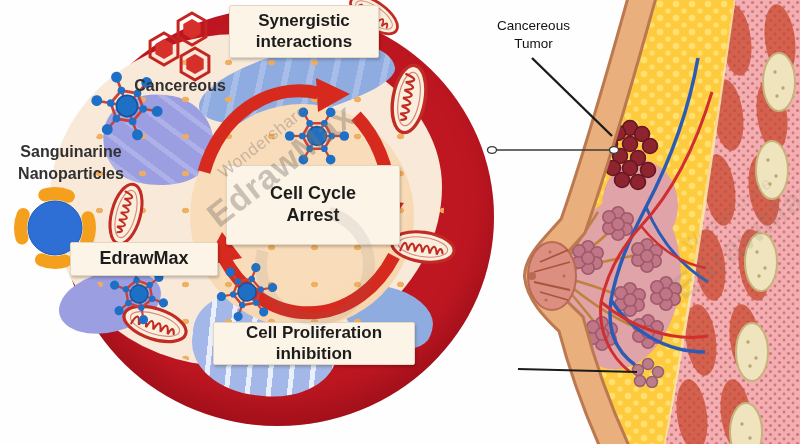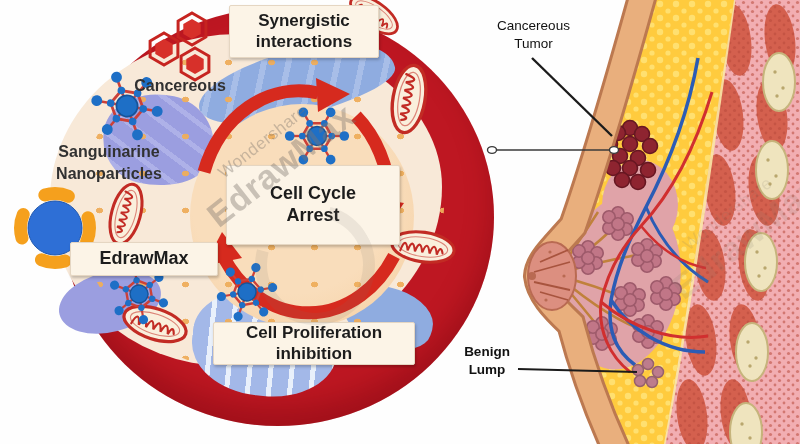--- a/index.html
+++ b/index.html
@@ -26,21 +26,21 @@
            background:radial-gradient(circle at 45% 40%,#f9ddbb 0 55%,#f4cd9f 100%);}
   .dots{left:78px;top:44px;width:366px;height:330px;border-radius:50%;z-index:5;opacity:.95;
         background-image:radial-gradient(#efae5c 3.2px,transparent 3.6px);background-size:43px 37px;}
   .vect{left:0;top:0;width:800px;height:444px;z-index:6;pointer-events:none;}
   
   .lbl{white-space:pre-line;color:#1c1c1c;text-align:center;z-index:7;line-height:1.22;}
   .box{background:#fcf4e7;border:1px solid #e5d6c2;box-shadow:1px 2px 3px rgba(0,0,0,.22);
        font-weight:700;padding:5px 6px;border-radius:2px;}
   .lb-syn{left:229px;top:5px;width:136px;font-size:17px;}
   .lb-dox{left:120px;top:76px;width:120px;font-size:16px;font-weight:600;color:#313131;}
-  .lb-sang{left:0px;top:141px;width:142px;font-size:16px;font-weight:600;color:#313131;line-height:1.4;margin-left:38px;}
+  .lb-sang{left:0px;top:141px;width:142px;font-size:16px;font-weight:600;color:#313131;line-height:1.4;}
   .lb-cc{left:226px;top:165px;width:160px;font-size:18px;padding:17px 6px;}
   .lb-apo{left:70px;top:242px;width:134px;font-size:18px;}
   .lb-pro{left:213px;top:322px;width:188px;font-size:17px;padding:0 6px;}
   .lb-ct{left:486px;top:17px;width:95px;font-size:13.5px;font-weight:400;color:#111;line-height:1.35;}
   .lb-bl{left:452px;top:343px;width:70px;font-size:13.5px;font-weight:700;color:#111;line-height:1.35;}
   
   .anat{left:480px;top:0;width:320px;height:444px;z-index:2;}
   .ptr{left:0;top:0;width:800px;height:444px;z-index:8;pointer-events:none;}
   
   .wm{z-index:9;text-align:center;pointer-events:none;}
@@ -347,22 +347,20 @@
   <div class="abs lbl lb-dox">Cancereous</div>
   <div class="abs lbl lb-sang">Sanguinarine
 Nanoparticles</div>
   <div class="abs lbl box lb-cc">Cell Cycle
 Arrest</div>
   <div class="abs lbl box lb-apo">EdrawMax</div>
   <div class="abs lbl box lb-pro">Cell Proliferation
 inhibition</div>
   <div class="abs lbl lb-ct">Cancereous
 Tumor</div>
-  <div class="abs lbl lb-bl">Benign
-Lump</div>
 
   <div class="abs wm-logo"></div>
   <div class="abs wm wm-1">
     <div class="wm-brand">Wondershare</div>
     <div class="wm-prod">EdrawMax</div>
   </div>
   <div class="abs wm wm-2">
     <div class="wm-brand">Wondershare</div>
     <div class="wm-prod">EdrawMax</div>
   </div>

